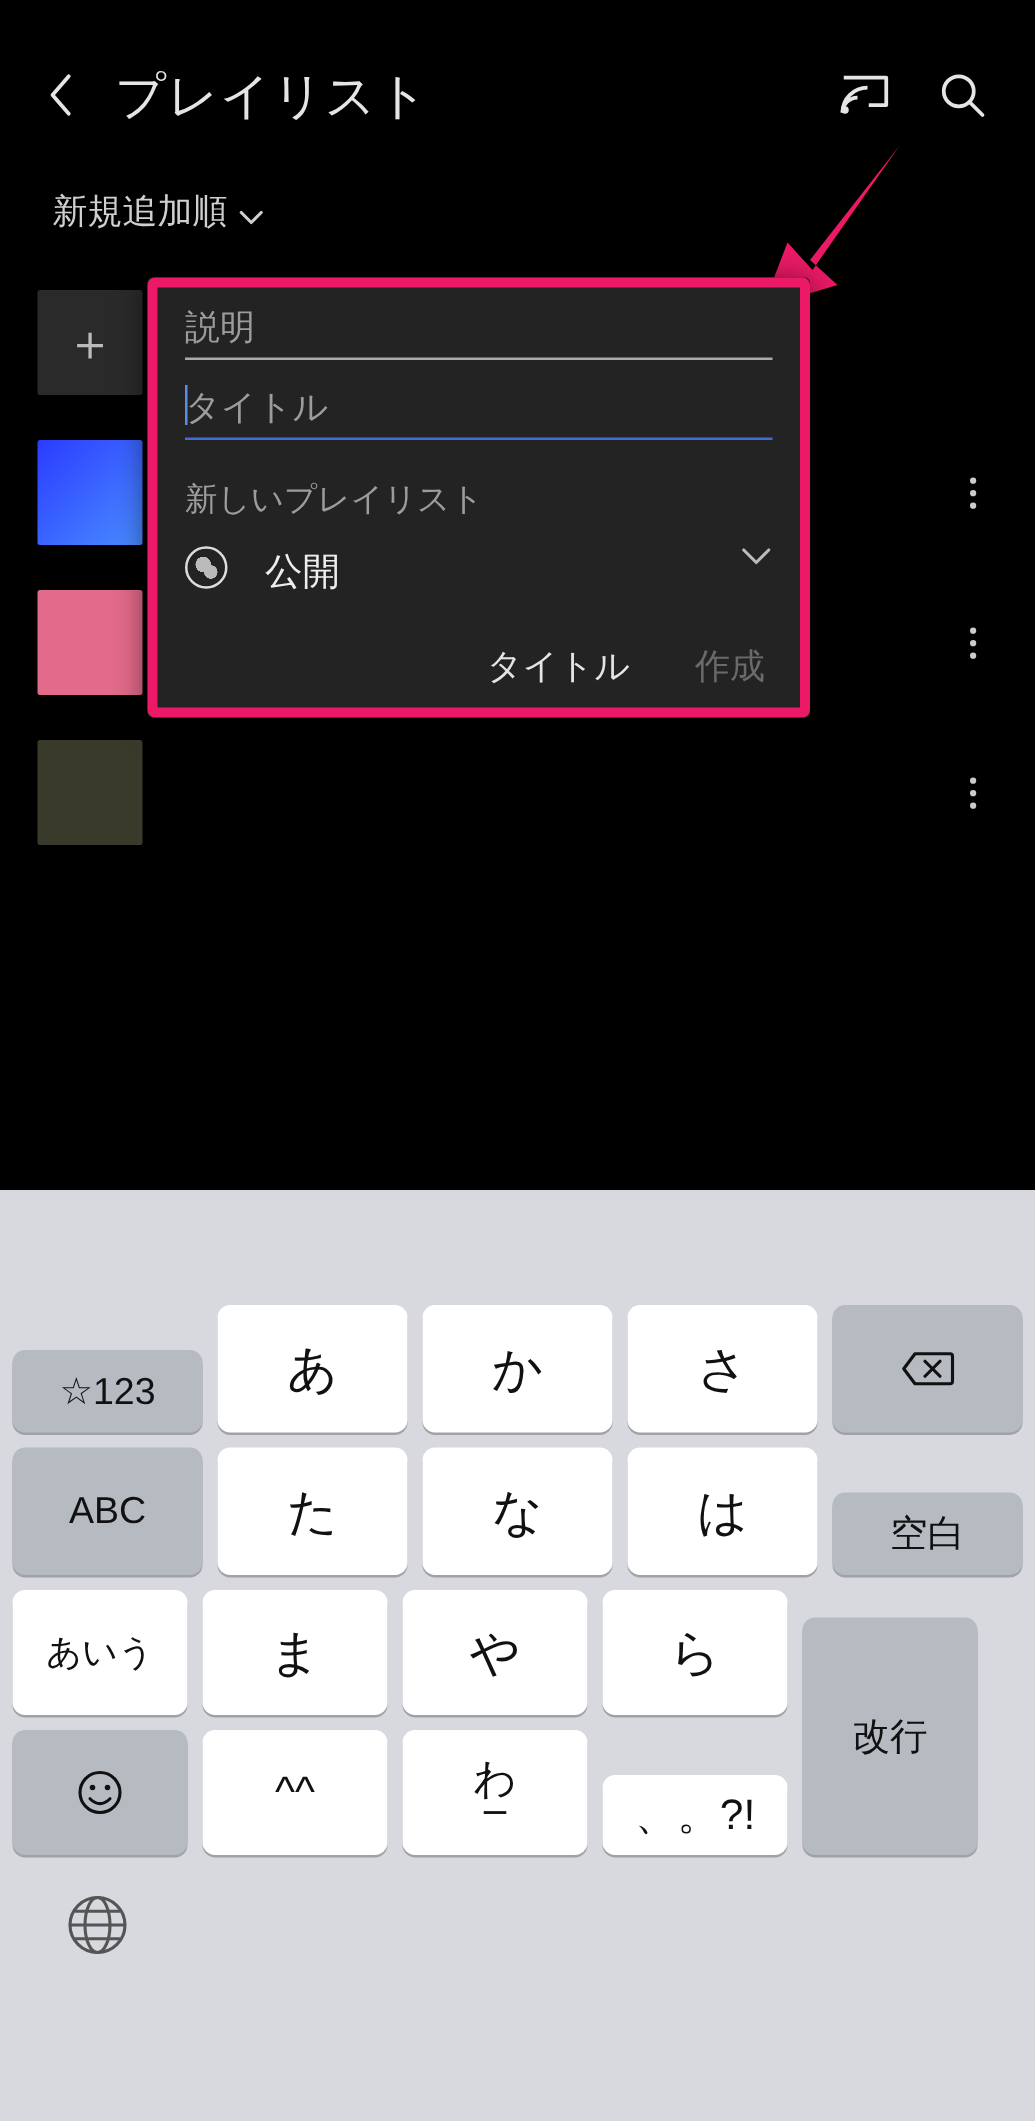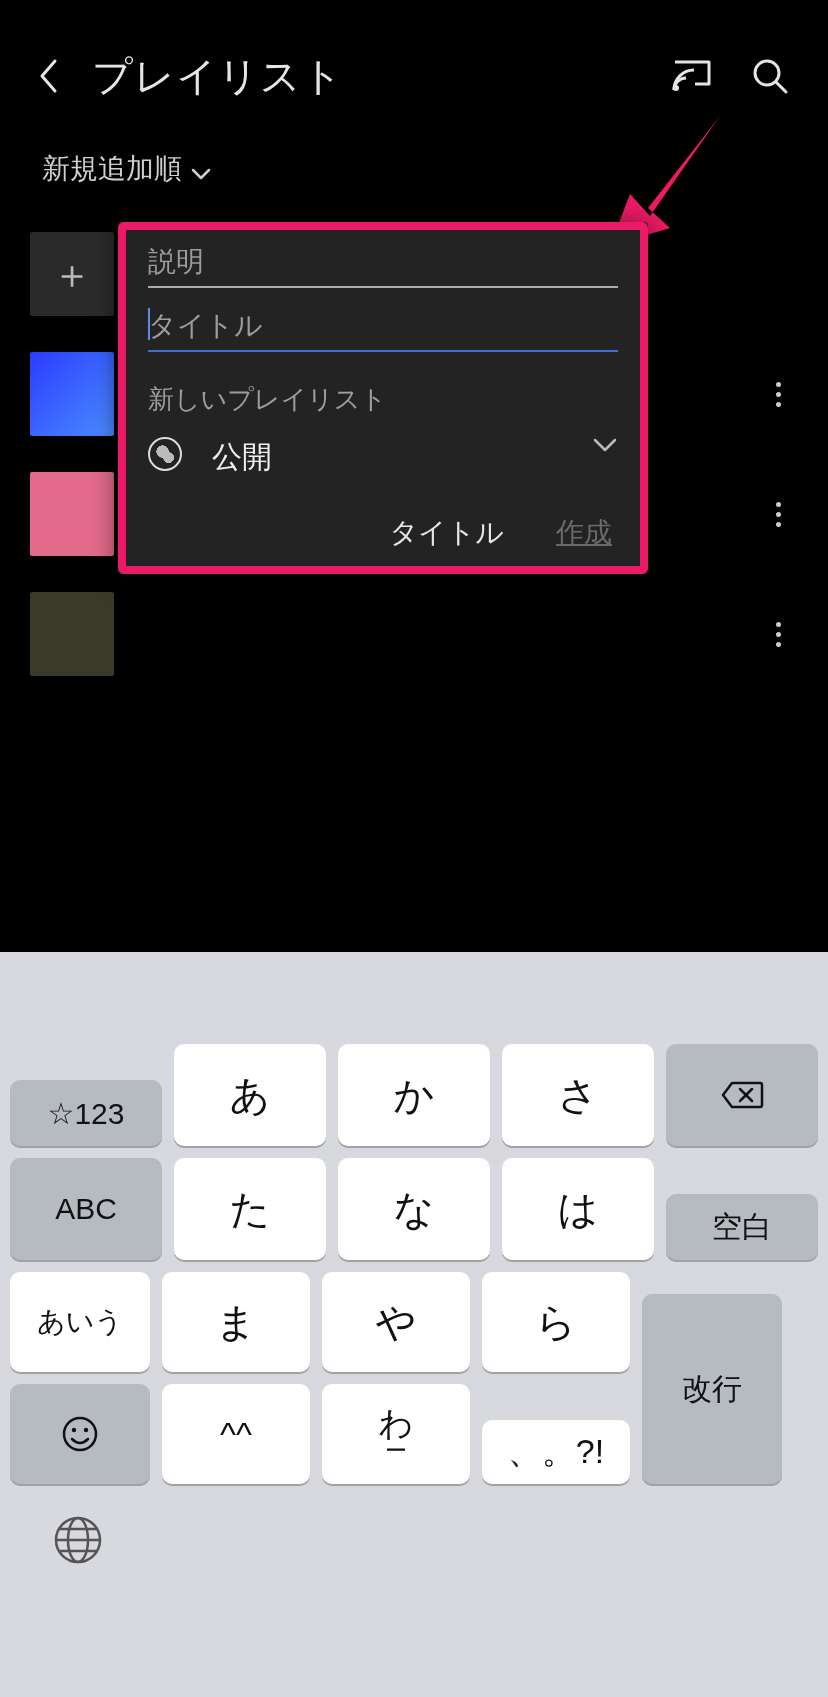--- a/index.html
+++ b/index.html
@@ -155,21 +155,21 @@
   .dlg-buttons {
     display: flex; justify-content: flex-end;
     padding: 6px 24px 2px 24px;
     gap: 44px;
   }
   .dlg-btn {
     font-size: 28px;
     padding: 6px 4px;
   }
   .dlg-btn.cancel { color: #e5e5e5; }
-  .dlg-btn.create { color: #6a6a6a; text-decoration: underline; }
+  .dlg-btn.create { color: #6a6a6a; }
   
   .kbd {
     position: absolute;
     bottom: 0; left: 0; right: 0;
     height: 745px;
     background: #d7d9de;
     padding-top: 92px;
   }
   .krow {
     display: flex;

